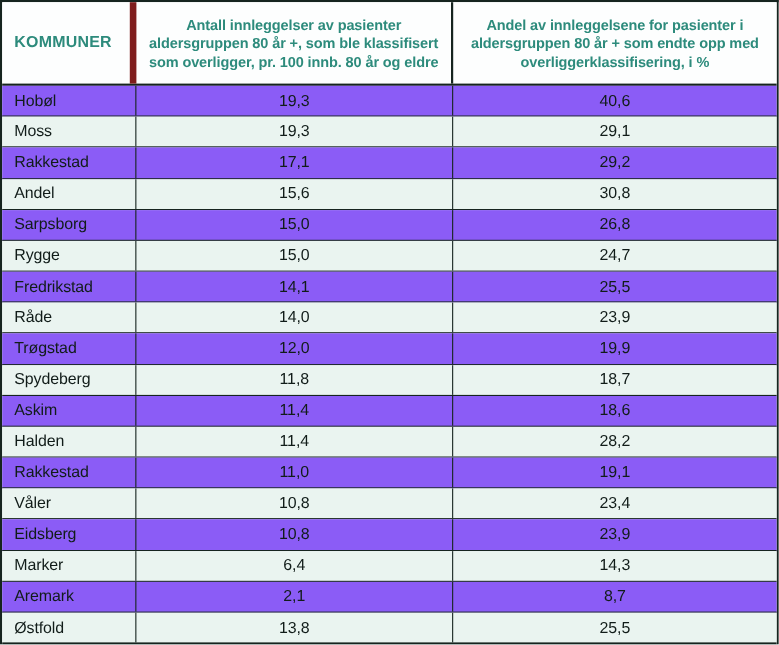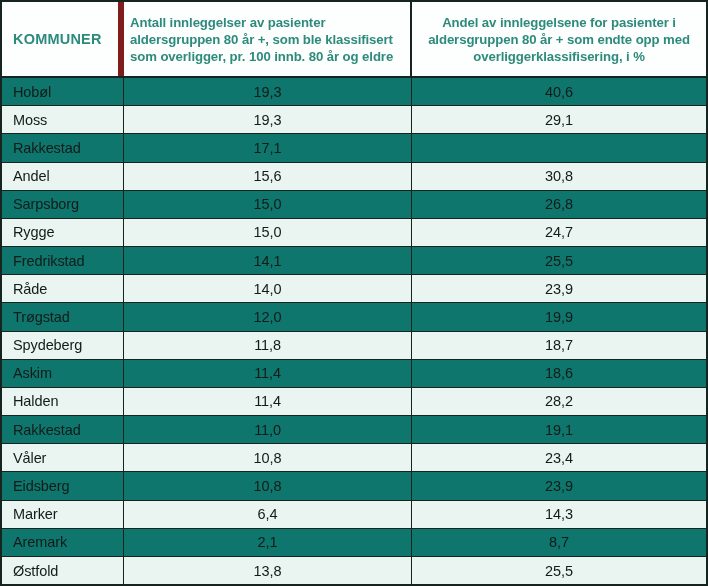--- a/index.html
+++ b/index.html
@@ -50,21 +50,21 @@
     justify-content: flex-start;
     border-right: 6px solid #7f1d1d;
     font-size: 14.5px;
     letter-spacing: 0.2px;
   }
   .th.c1 {
     width: 288px;
     flex: 0 0 288px;
     padding: 0 6px;
     justify-content: center;
-    text-align: left;
+    text-align: center;
     border-right: 2px solid #16241f;
   }
   .th.c2 {
     flex: 1 1 auto;
     padding: 0 8px;
     justify-content: center;
     text-align: center;
   }
   .th-text { display: block; width: 100%; }
 
@@ -74,21 +74,21 @@
     display: flex;
     flex-direction: column;
   }
   .tr {
     display: flex;
     flex: 1 1 0;
     min-height: 0;
     border-bottom: 1.5px solid #16241f;
   }
   .tr:last-child { border-bottom: 2px solid #16241f; }
-  .tr.dark  { background: #0f766e; }
+  .tr.dark  { background: #8b5cf6; }
   .tr.light { background: #eaf4f0; }
   .td {
     box-sizing: border-box;
     display: flex;
     align-items: center;
     color: #111c19;
     font-size: 14.5px;
     letter-spacing: -0.1px;
   }
   .td.c0 {
@@ -134,20 +134,21 @@
         <div class="td c2">40,6</div>
       </div>
       <div class="tr light">
         <div class="td c0">Moss</div>
         <div class="td c1">19,3</div>
         <div class="td c2">29,1</div>
       </div>
       <div class="tr dark">
         <div class="td c0">Rakkestad</div>
         <div class="td c1">17,1</div>
+        <div class="td c2">29,2</div>
       </div>
       <div class="tr light">
         <div class="td c0">Andel</div>
         <div class="td c1">15,6</div>
         <div class="td c2">30,8</div>
       </div>
       <div class="tr dark">
         <div class="td c0">Sarpsborg</div>
         <div class="td c1">15,0</div>
         <div class="td c2">26,8</div>

